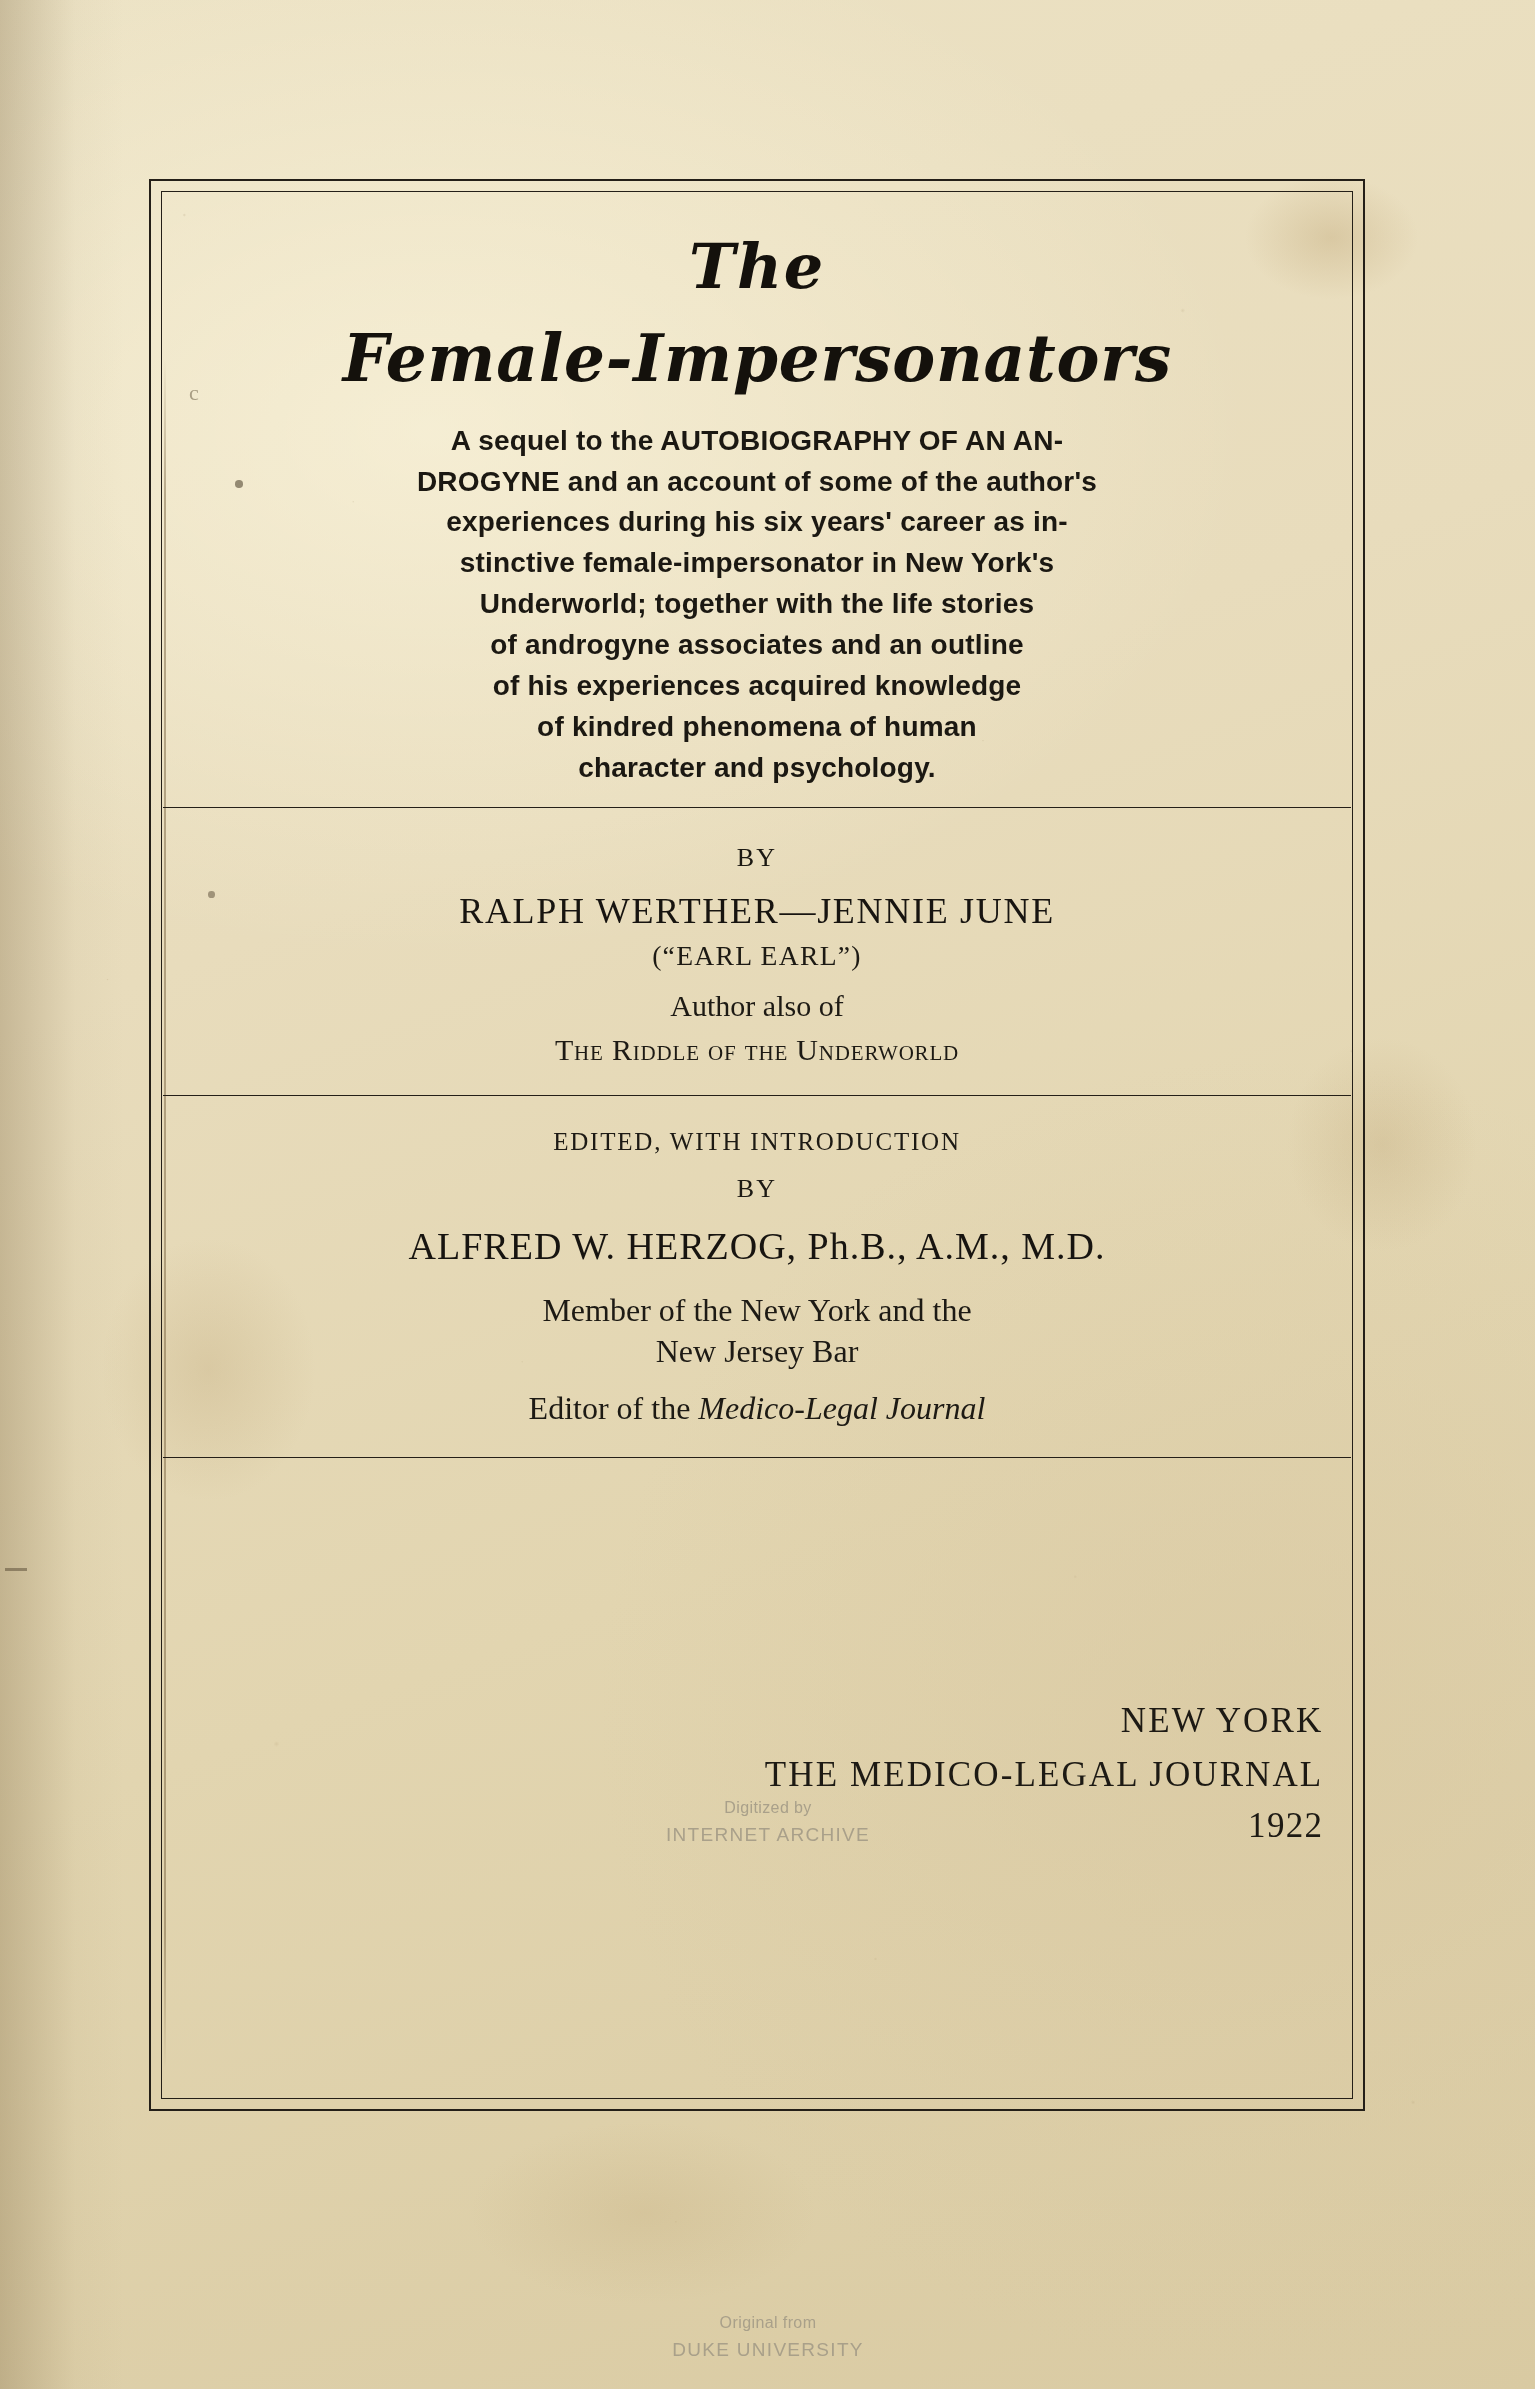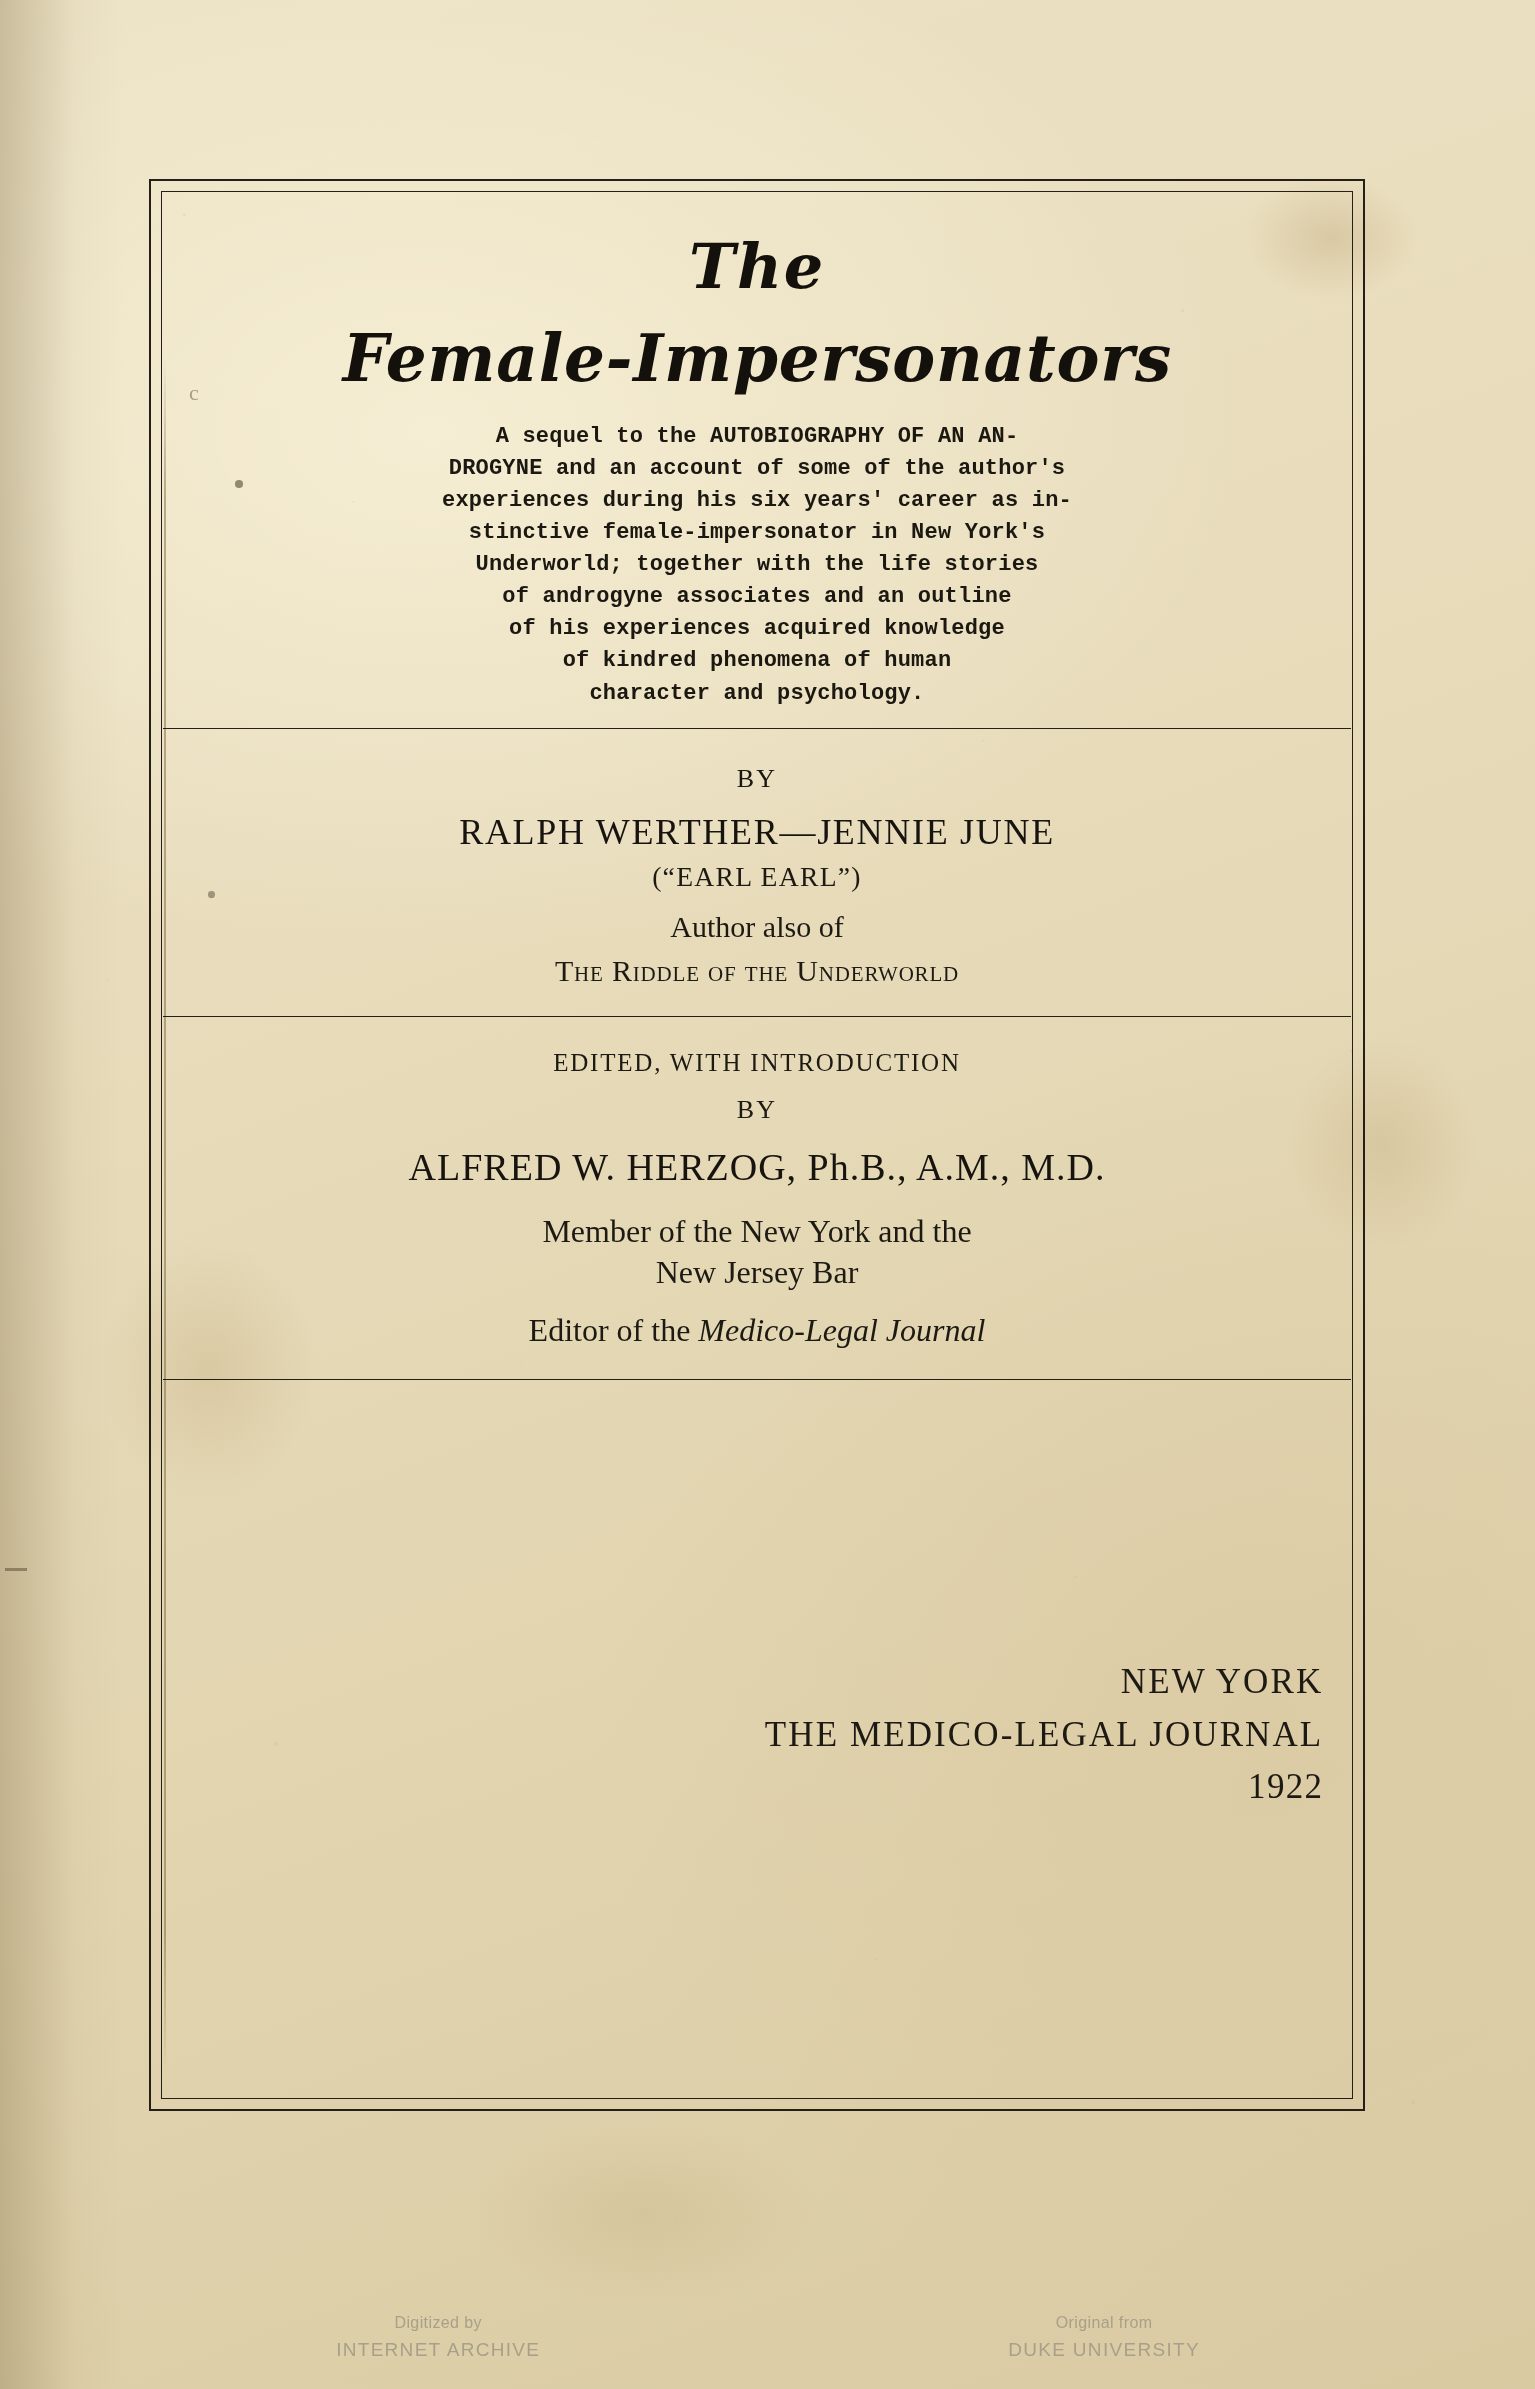--- a/index.html
+++ b/index.html
@@ -128,23 +128,23 @@
   .title-main {
     font-size: 65px;
     font-style: italic;
     letter-spacing: 0.8px;
     margin-top: 28px;
     margin-bottom: 6.7px;
     transform: scaleX(0.99);
   }
 
   .subtitle {
-    font-family: Liberation Mono, monospace;
+    font-family: Liberation Sans, sans-serif;
     font-weight: 700;
-    font-size: 22px;
+    font-size: 28px;
     line-height: 1.46;
     letter-spacing: 0.2px;
     color: #1b1812;
     margin: 30px auto 0;
     width: 985px;
     text-align: center;
   }
   .subtitle .ln { display: block; white-space: nowrap; }
 
   .block-author {
@@ -237,20 +237,21 @@
 
   
   .footer {
     position: absolute;
     left: 0; right: 0;
     bottom: 28px;
     display: flex;
     justify-content: center;
     gap: 468px;
     pointer-events: none;
+    flex-direction: column;
   }
   .fcol {
     text-align: center;
     font-family: "Liberation Sans", sans-serif;
     color: #a9a08a;
   }
   .fcol .small { font-size: 16px; letter-spacing: 0.4px; }
   .fcol .big { font-size: 19px; letter-spacing: 1.3px; margin-top: 7px; }
 
   

